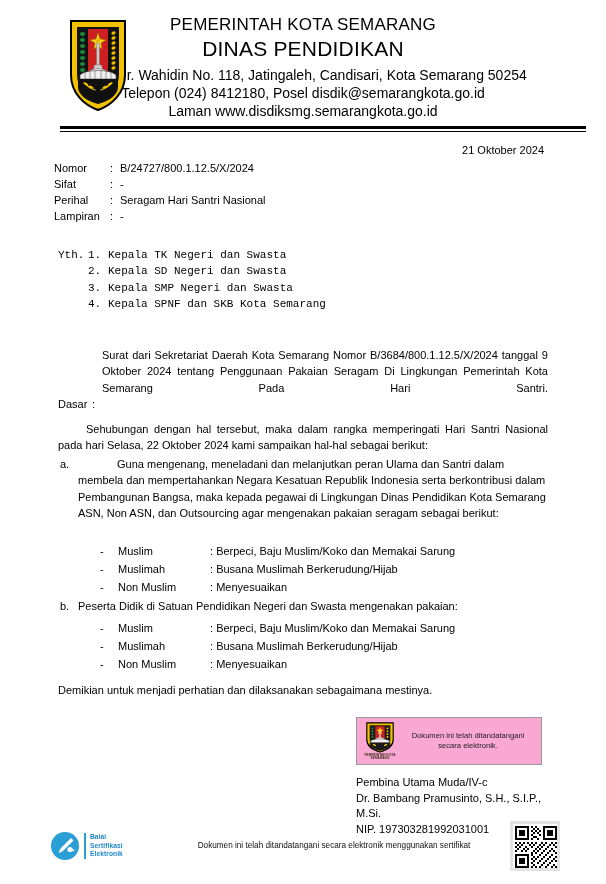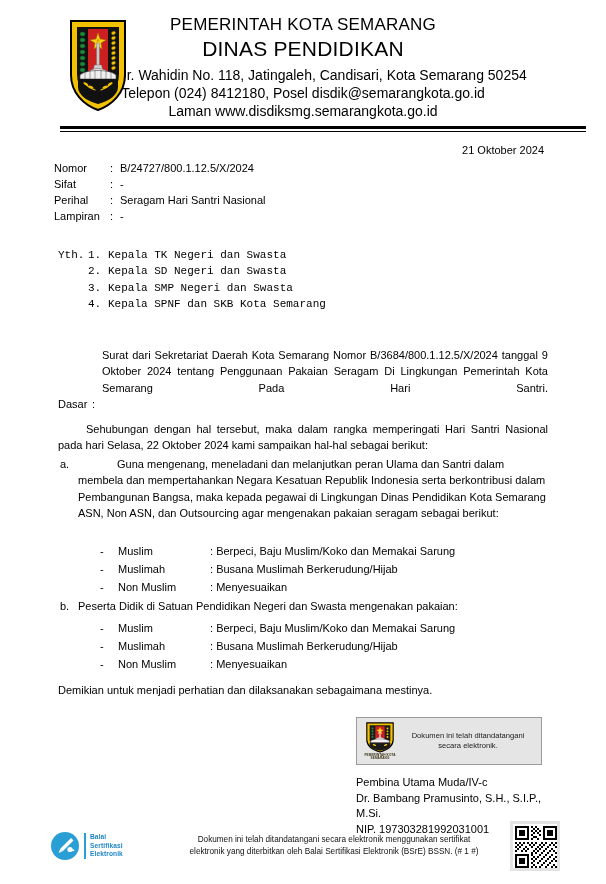--- a/index.html
+++ b/index.html
@@ -126,21 +126,21 @@
   .sign-block {
     margin: 18px 0 0 0;
     padding-left: 298px;
     font-size: 11px;
   }
   .sign-kepala { font-size: 11px; }
   .stamp {
     margin-top: 12px;
     width: 186px; height: 48px;
     border: 1px solid #9a9a9a;
-    background: #e5e5e5;
+    background: #f9a8d4;
     display: flex;
     align-items: center;
     padding: 3px 6px;
   }
   .stamp-emblem {
     width: 34px; height: 40px;
     flex: none;
     position: relative;
   }
   .stamp-emblem-cap {
@@ -457,21 +457,20 @@
     </div>
     <div class="bsre-words">
       <div>Balai</div>
       <div>Sertifikasi</div>
       <div>Elektronik</div>
     </div>
   </div>
 
   <div class="footer-text">
     <div>Dokumen ini telah ditandatangani secara elektronik menggunakan sertifikat</div>
-    <div>elektronik yang diterbitkan oleh Balai Sertifikasi Elektronik (BSrE) BSSN. (# 1 #)</div>
   </div>
 
   <div class="qr-box">
     <svg viewBox="0 0 21 21" width="42" height="42" shape-rendering="crispEdges" aria-hidden="true">
       <rect width="21" height="21" fill="#ffffff"></rect>
       <g fill="#000000">
         <rect x="0" y="0" width="7" height="1"></rect>
           <rect x="0" y="6" width="7" height="1"></rect>
         <rect x="0" y="0" width="1" height="7"></rect>
           <rect x="6" y="0" width="1" height="7"></rect>

